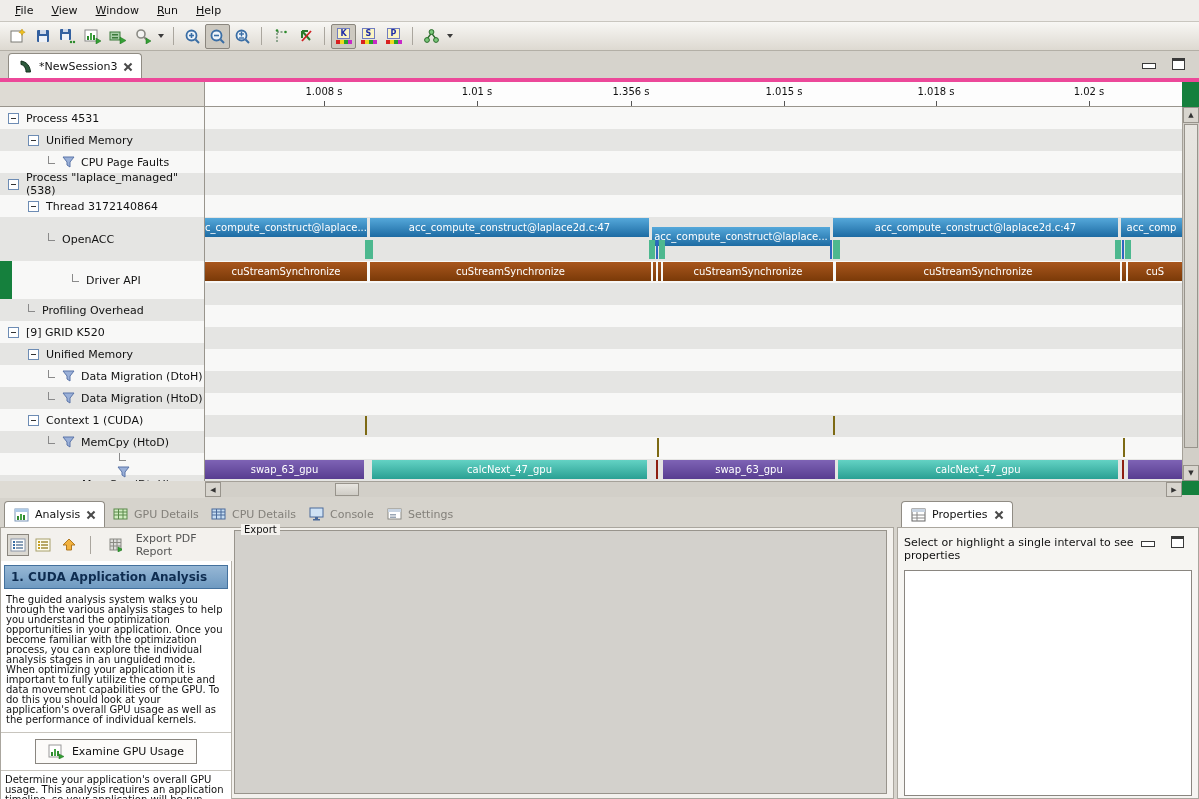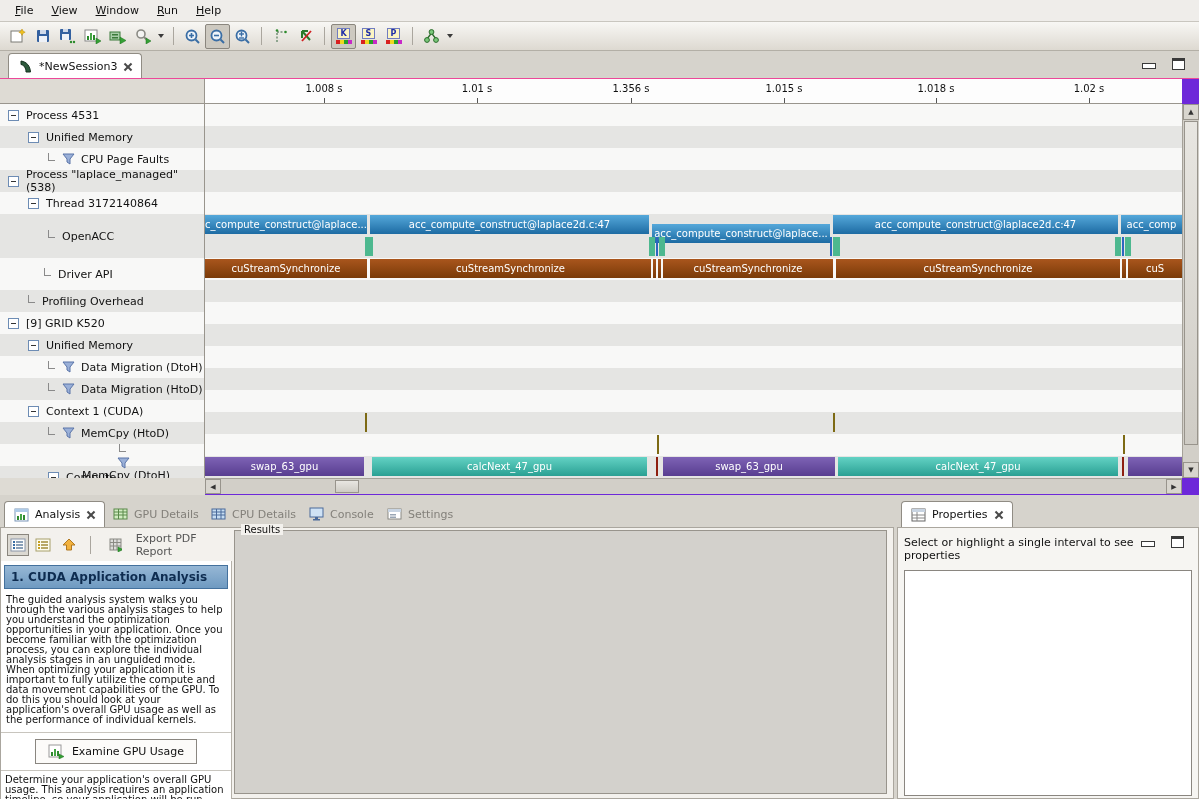--- a/index.html
+++ b/index.html
@@ -28,21 +28,21 @@
   .minmax{display:flex;gap:16px;align-items:center}
   #main-minmax{position:absolute;right:14px;top:7px}
   .min-icon{width:14px;height:6px;border:1px solid #3a3a3a;background:#fff;margin-top:3px}
   .max-icon{width:13px;height:12px;border:1px solid #3a3a3a;border-top-width:3px;background:#fff}
   .x-icon{position:relative;width:9px;height:9px;display:inline-block}
   .x-icon::before,.x-icon::after{content:"";position:absolute;left:4px;top:0;width:2px;height:10px;background:#4a4a4a}
   .x-icon::before{transform:rotate(45deg)}
   .x-icon::after{transform:rotate(-45deg)}
 
   
-  #timeline-panel{position:absolute;top:78px;left:0;width:1199px;height:417px;background:#6d28d9;border-top:1px solid #ec4899}
+  #timeline-panel{position:absolute;top:78px;left:0;width:1199px;height:417px;background:#15803d;border-top:4px solid #ec4899}
   #ruler-left{position:absolute;left:0;top:0;width:205px;height:25px;background:#dedbd4;border-right:1px solid #99958d;border-bottom:1px solid #99958d}
   #ruler{position:absolute;left:205px;top:0;width:977px;height:25px;background:#fdfdfd;border-bottom:1px solid #99958d}
   .tick-label{position:absolute;top:4px;font-size:10px;transform:translateX(-50%);white-space:nowrap}
   .tick-line{position:absolute;bottom:0;width:1px;height:5px;background:#555}
   #tree{position:absolute;left:0;top:25px;width:205px;height:374px;border-right:1px solid #99958d;overflow:hidden}
   .tree-row{display:flex;align-items:center;width:100%}
   .row-light{background:#f8f8f7}
   .row-dark{background:#e5e5e3}
   .tgl{width:11px;height:11px;border:1px solid #6d8cb4;background:#fff;position:relative;flex:none;margin-right:7px}
   .tgl::before{content:"";position:absolute;left:2px;top:4px;width:5px;height:1px;background:#333}
@@ -291,21 +291,21 @@
         <span>Process "laplace_managed" (538)</span>
       </div>
       <div class="tree-row row-light" style="height: 22px; padding-left: 28px;">
         <span class="tgl"></span>
         <span>Thread 3172140864</span>
       </div>
       <div class="tree-row row-dark" style="height: 44px; padding-left: 48px;">
         <span class="elbow"></span>
         <span>OpenACC</span>
       </div>
-      <div class="tree-row row-light" style="height: 32px; padding-left: 44px;">
+      <div class="tree-row row-light" style="height: 38px; padding-left: 60px; margin-left: 12px;">
         <span class="elbow"></span>
         <span>Driver API</span>
       </div>
       <div class="tree-row row-dark" style="height: 22px; padding-left: 28px;">
         <span class="elbow"></span>
         <span>Profiling Overhead</span>
       </div>
       <div class="tree-row row-light" style="height: 22px; padding-left: 8px;">
         <span class="tgl"></span>
         <span>[9] GRID K520</span>
@@ -534,21 +534,21 @@
               <rect x="9" y="7" width="2" height="5" fill="#2f8a2f"></rect>
               <path d="M11 10 l5 2.5 -5 2.5z" fill="#35a035" stroke="#1a701a" stroke-width="0.5"></path>
             </svg>
           <span>Examine GPU Usage</span>
         </span>
       </div>
       <div id="analysis-footer">Determine your application's overall GPU usage. This analysis requires an application timeline, so your application will be run once to collect it if it is not</div>
     </div>
 
     <div id="results-group">
-      <span id="results-label">Results</span>
+      <span id="results-label">Export</span>
     </div>
   </div>
 
   <div class="view-tabbar" id="properties-panel-tabbar">
     <div class="vtab active" style="left:4px">
       <svg width="15" height="14">
           <rect x="1" y="1" width="13" height="12" fill="#fff" stroke="#666"></rect>
           <rect x="1" y="1" width="13" height="3" fill="#c8d4e2"></rect>
           <line x1="1" y1="7" x2="14" y2="7" stroke="#888"></line>
           <line x1="1" y1="10" x2="14" y2="10" stroke="#888"></line>

